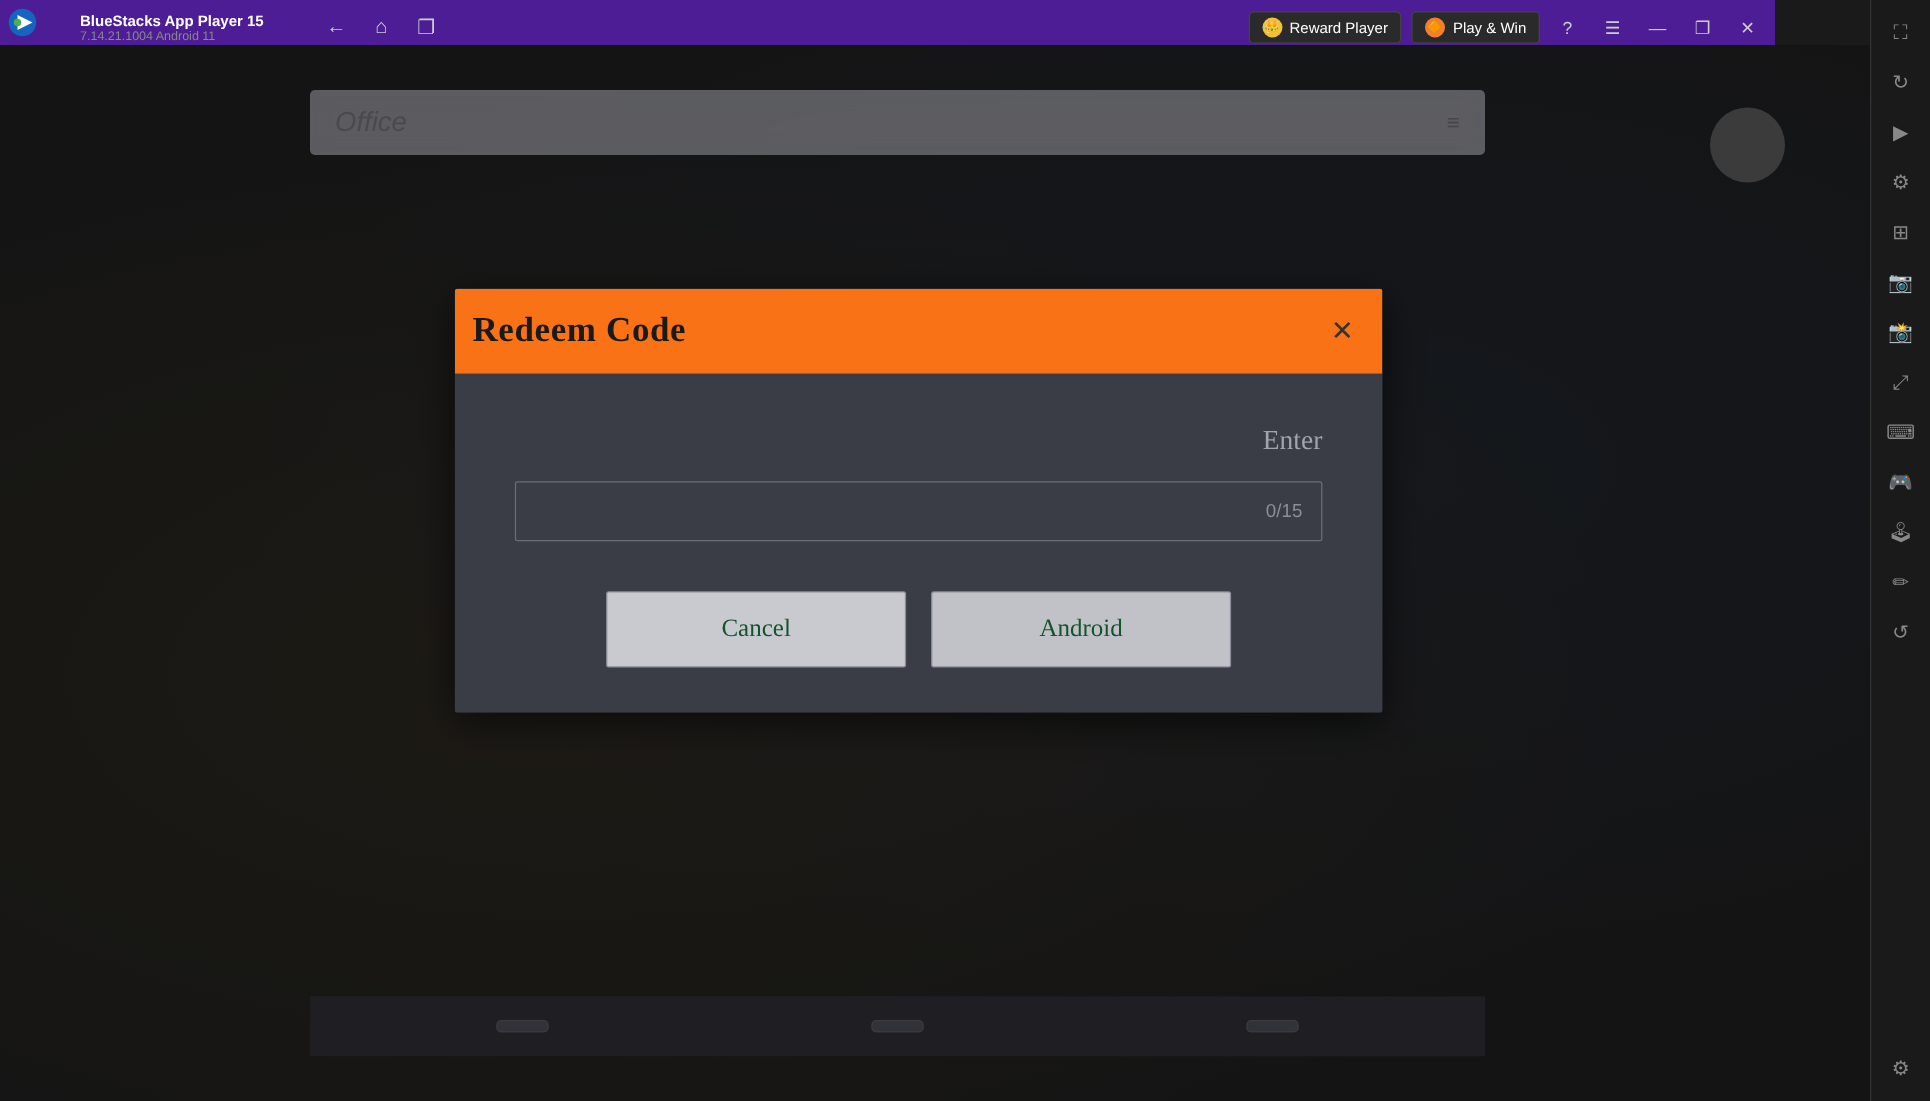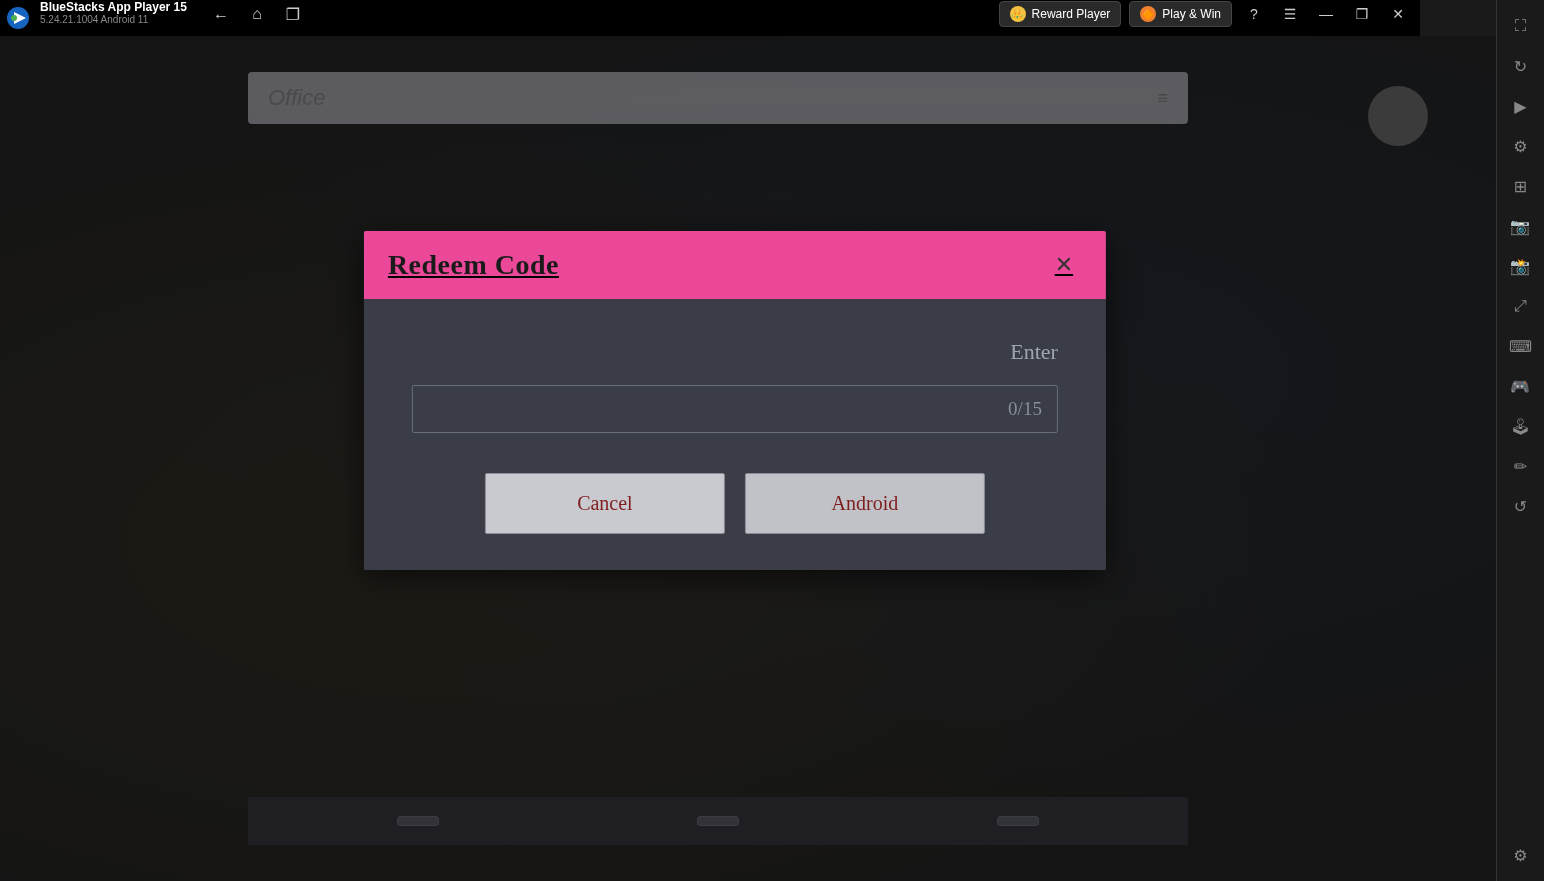--- a/index.html
+++ b/index.html
@@ -13,24 +13,25 @@
       position: relative;
     }
 
     
     .titlebar {
       position: absolute;
       top: 0;
       left: 0;
       width: 1420px;
       height: 36px;
-      background: #000000;
-      display: flex;
-      align-items: flex-start;
+      background: #4c1d95;
+      display: flex;
+      align-items: flex-end;
       z-index: 100;
+      gap: 24px;
     }
 
     .titlebar-logo {
       width: 36px;
       height: 36px;
       display: flex;
       align-items: center;
       justify-content: center;
       flex-shrink: 0;
     }
@@ -283,26 +284,25 @@
       transform: translate(-50%, -48%);
       width: 742px;
       background: #3a3d45;
       border-radius: 2px;
       z-index: 200;
       overflow: hidden;
       box-shadow: 0 8px 32px rgba(0,0,0,0.6);
     }
 
     .dialog-header {
-      background: #ec4899;
-      padding: 16px 24px;
+      background: #f97316;
+      padding: 16px 14px;
       display: flex;
       align-items: center;
       justify-content: space-between;
-      text-decoration: underline;
     }
 
     .dialog-title {
       font-size: 28px;
       font-weight: 700;
       color: #1a1a1a;
       font-family: Georgia, serif;
       letter-spacing: 0.5px;
     }
 
@@ -346,42 +346,41 @@
       font-size: 16px;
       outline: none;
     }
 
     .dialog-input-counter {
       position: absolute;
       right: 16px;
       top: 50%;
       transform: translateY(-50%);
       color: #8a8e9a;
-      font-size: 19px;
+      font-size: 15px;
       pointer-events: none;
-      font-family: Liberation Serif, serif;
     }
 
     .dialog-buttons {
       display: flex;
       gap: 20px;
       justify-content: center;
     }
 
     .dialog-btn {
       flex: 1;
       max-width: 240px;
       padding: 18px 24px;
       font-size: 20px;
       font-family: Georgia, serif;
       cursor: pointer;
       border-radius: 2px;
       border: 1px solid #8a8e9a;
       background: #c8cad0;
-      color: #7f1d1d;
+      color: #14532d;
       font-weight: 500;
       transition: background 0.15s;
     }
 
     .dialog-btn.confirm {
       background: #c0c2c8;
     }
   </style>
 </head>
 <body>
@@ -389,21 +388,21 @@
 <div class="titlebar">
   <div class="titlebar-logo">
     <svg viewBox="0 0 24 24">
       <circle cx="12" cy="12" r="11" fill="#1565c0"></circle>
       <polygon points="8,6 20,12 8,18" fill="#fff"></polygon>
       <circle cx="8" cy="12" r="3" fill="#4caf50"></circle>
     </svg>
   </div>
   <div class="titlebar-app-info">
     <div class="titlebar-app-name">BlueStacks App Player 15</div>
-    <div class="titlebar-app-version">5.24.21.1004  Android 11</div>
+    <div class="titlebar-app-version">7.14.21.1004  Android 11</div>
   </div>
   <div class="titlebar-nav">
     <div class="titlebar-nav-btn">←</div>
     <div class="titlebar-nav-btn">⌂</div>
     <div class="titlebar-nav-btn">❐</div>
   </div>
   <div class="titlebar-spacer"></div>
   <div class="titlebar-right">
     <div class="reward-center-btn">
       <div class="reward-icon">👑</div>

